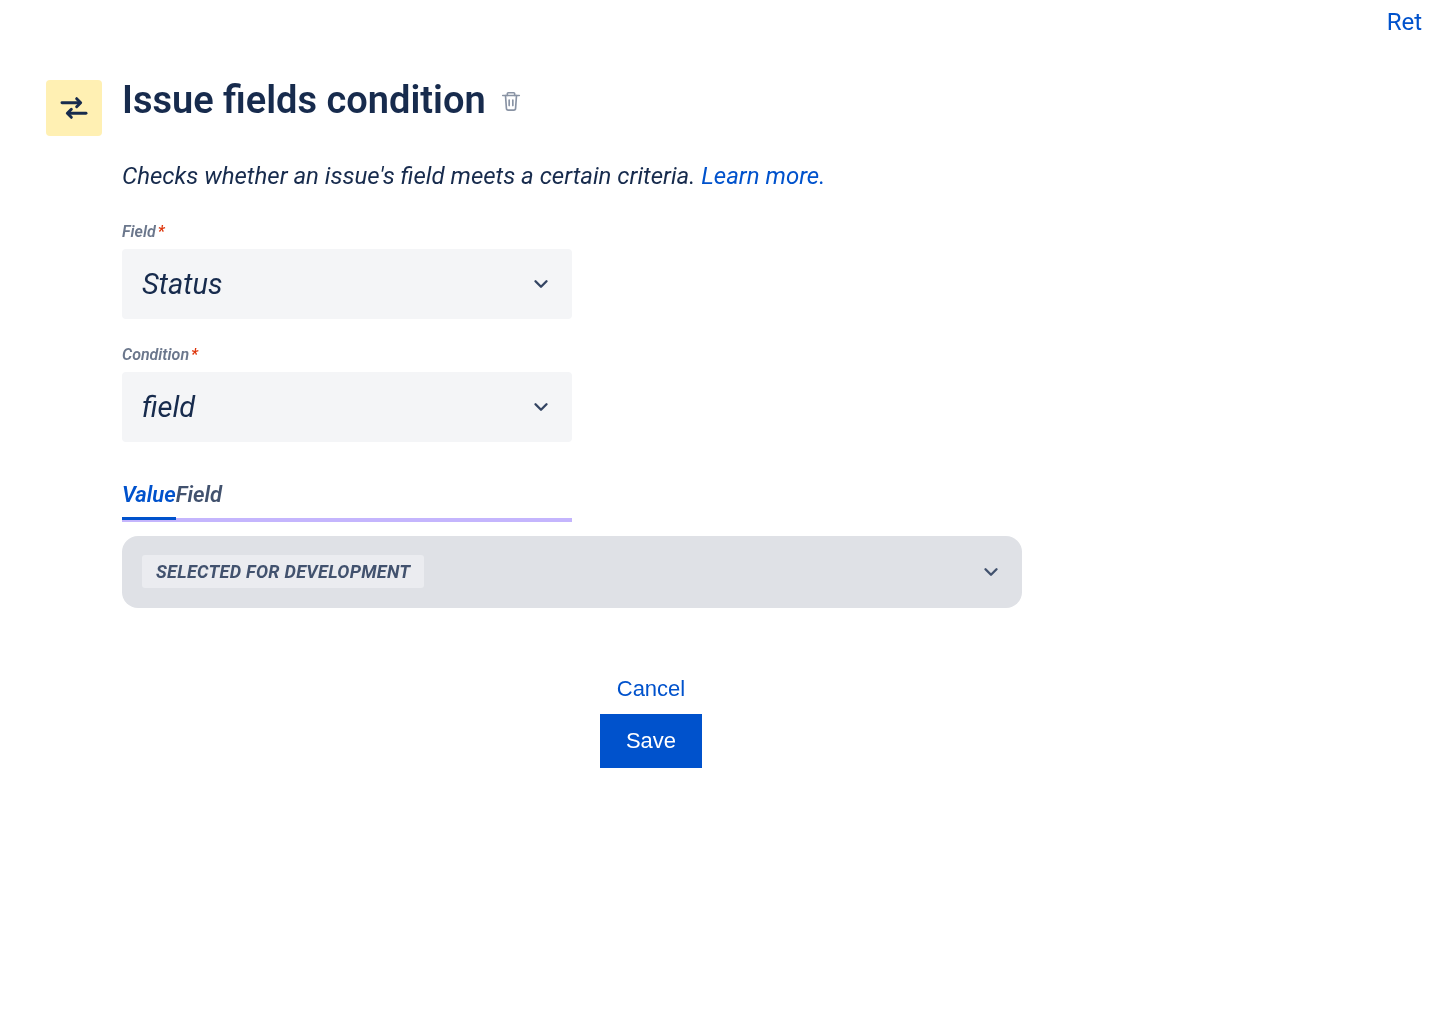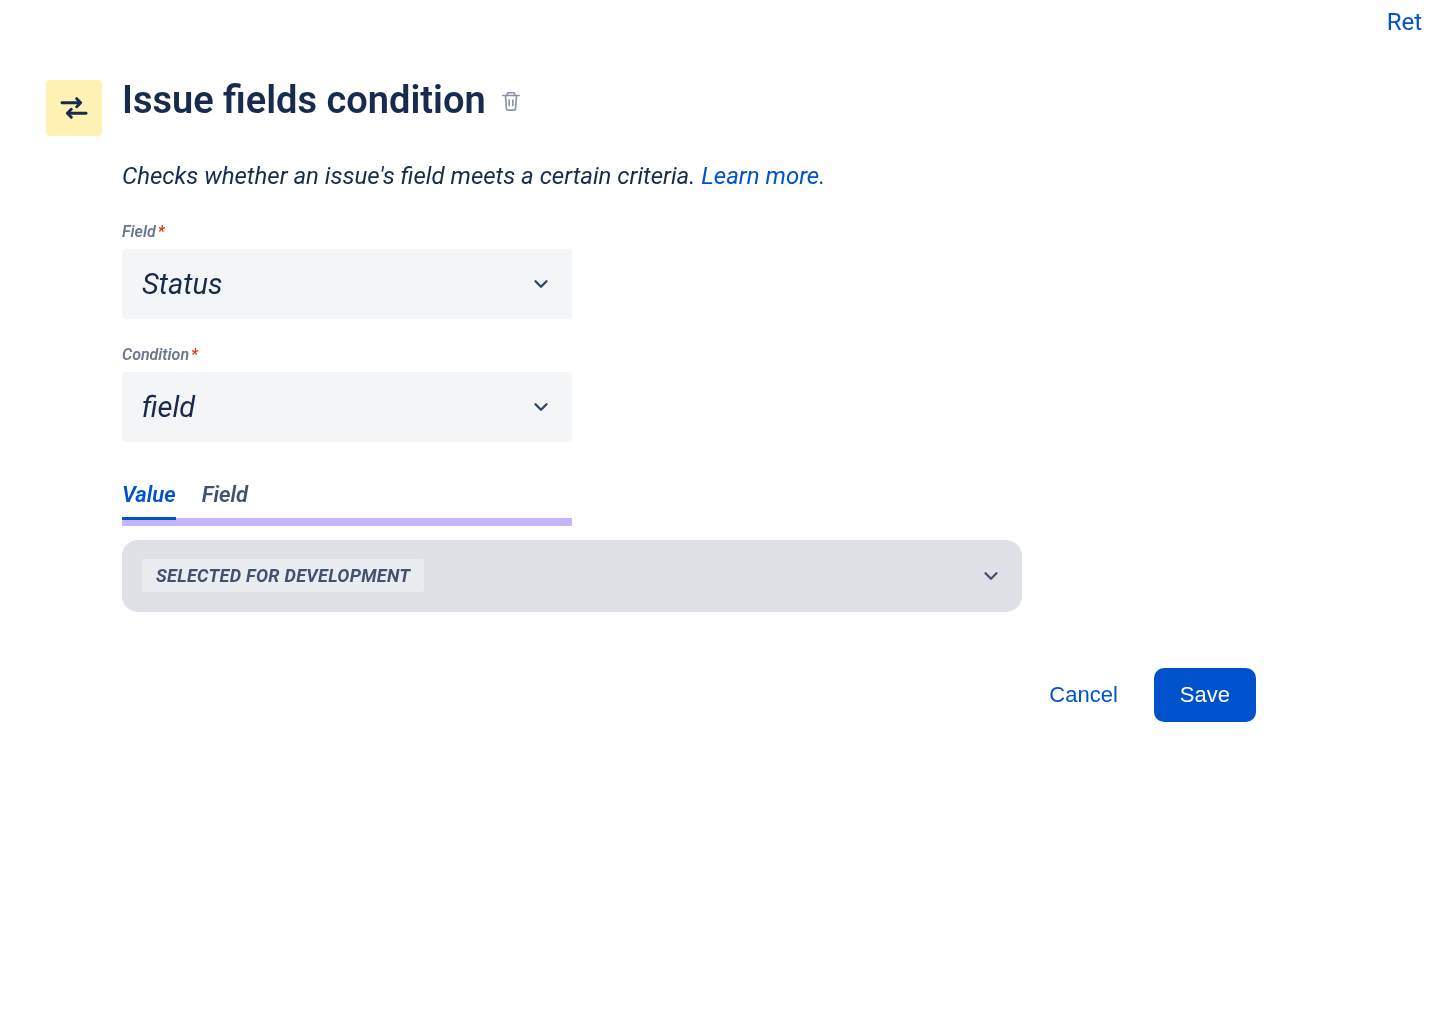--- a/index.html
+++ b/index.html
@@ -97,22 +97,21 @@
     color: #172B4D;
   }
   .chevron {
     color: #344563;
     display: flex;
     align-items: center;
   }
   .chevron svg { width: 22px; height: 22px; }
   .tabs {
     display: flex;
-    gap: 26px;
-    border-bottom: 8px solid #c4b5fd;
+    border-bottom: 4px solid #c4b5fd;
     margin-top: 40px;
     width: 450px;
   }
   .tab {
     font-size: 22px;
     font-weight: 600;
     color: #42526E;
     padding: 0 0 10px 0;
     cursor: pointer;
     border-bottom: 3px solid transparent;
@@ -140,42 +139,42 @@
     padding: 6px 14px;
     font-size: 18px;
     font-weight: 700;
     color: #42526E;
     letter-spacing: 0.3px;
   }
   .button-row {
     display: flex;
     justify-content: flex-end;
     align-items: center;
-    gap: 28px;
     margin-top: 56px;
     width: 1210px;
+    flex-direction: column;
   }
   .btn-cancel {
     background: transparent;
     border: none;
     color: #0052CC;
     font-size: 22px;
     font-weight: 500;
     cursor: pointer;
     padding: 12px 8px;
   }
   .btn-save {
     background: #0052CC;
     border: none;
     color: #fff;
     font-size: 22px;
     font-weight: 500;
     cursor: pointer;
     padding: 14px 26px;
-    border-radius: 10px;
+    border-radius: 0;
   }
 </style>
 </head>
 <body>
 
 <div class="top-link">Ret</div>
 
 <div class="container">
   <div class="header-row">
     <div class="icon-box">

